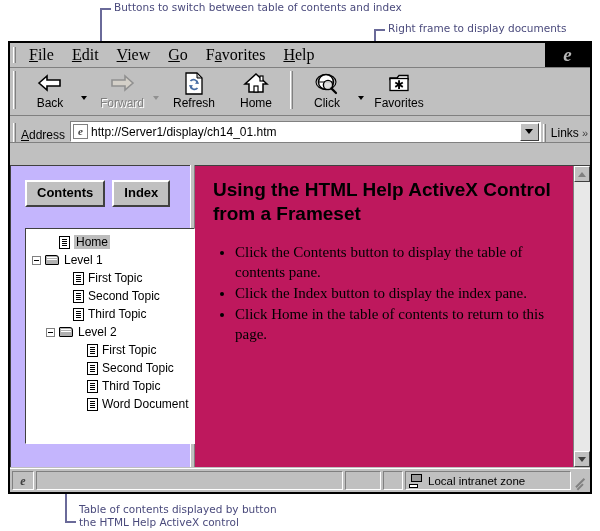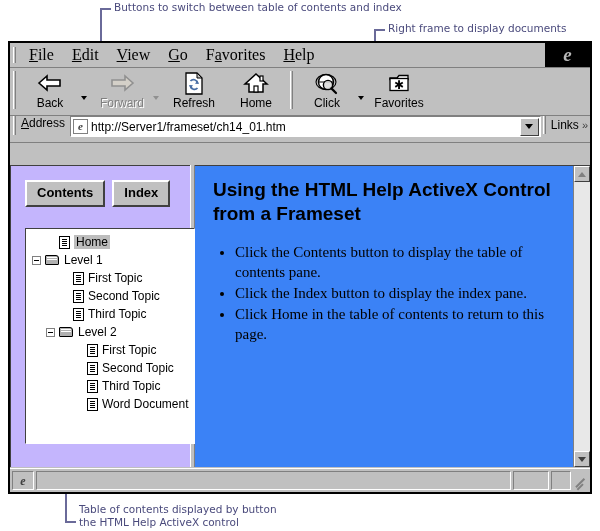--- a/index.html
+++ b/index.html
@@ -194,21 +194,21 @@
     border-right: 3.5px solid transparent;
     border-top: 4px solid #000;
   }
   .tri-down.dis { border-top-color: #909090; }
 
   
   #addrbar {
     height: 27px;
     background: #c0c0c0;
     display: flex;
-    align-items: flex-start;
+    align-items: flex-end;
     border-bottom: 1px solid #808080;
     padding-right: 2px;
     box-sizing: border-box;
   }
   #addr-label {
     font-size: 12px; color: #000; padding: 0 5px 0 2px;
     font-family: "Liberation Sans", sans-serif; white-space: nowrap;
   }
   #addr-field {
     flex: 1 1 auto;
@@ -287,21 +287,21 @@
   #frame-divider {
     width: 5px;
     background: #c0c0c0;
     flex: 0 0 auto;
     border-left: 1px solid #ffffff;
     border-right: 1px solid #808080;
     box-sizing: border-box;
   }
   #right-pane {
     flex: 1 1 auto;
-    background: #3b82f6;
+    background: #be185d;
     position: relative;
     border-top: 1.5px solid #404040;
     box-sizing: border-box;
     display: flex;
   }
 
   
   #hh-buttons {
     position: absolute;
     left: 14px; top: 14px;
@@ -649,21 +649,21 @@
     </div>
   </div>
 
   <div id="addrbar">
     <div class="tb-grip" style="height:19px;margin-top:0;"></div>
     <div id="addr-label"><u>A</u>ddress</div>
     <div id="addr-field">
       <div id="addr-icon">
           <span class="e2">e</span>
         </div>
-      <div id="addr-value">http://Server1/frameset/ch14_01.htm</div>
+      <div id="addr-value">http://Server1/display/ch14_01.htm</div>
       <div id="addr-dropdown">
           <span class="tri-down"></span>
         </div>
     </div>
     <div id="links-sec">
       <div id="links-grip"></div>
       <div id="links-label">Links</div>
       <div id="links-chev">»</div>
     </div>
   </div>
@@ -756,16 +756,23 @@
     </div>
   </div>
 
   <div id="statusbar">
     <div class="sb-panel" id="sb-icon-panel">
         <span class="e3">e</span>
       </div>
     <div class="sb-panel" id="sb-main"></div>
     <div class="sb-panel" id="sb-gap1"></div>
     <div class="sb-panel" id="sb-gap2"></div>
+    <div class="sb-panel" id="sb-zone">
+      <span class="zone-icon">
+          <span class="mon"></span>
+          <span class="base"></span>
+        </span>
+      <span class="zlabel">Local intranet zone</span>
+    </div>
     <div id="sb-grip"></div>
   </div>
 
 </div>
 
 </body></html>

